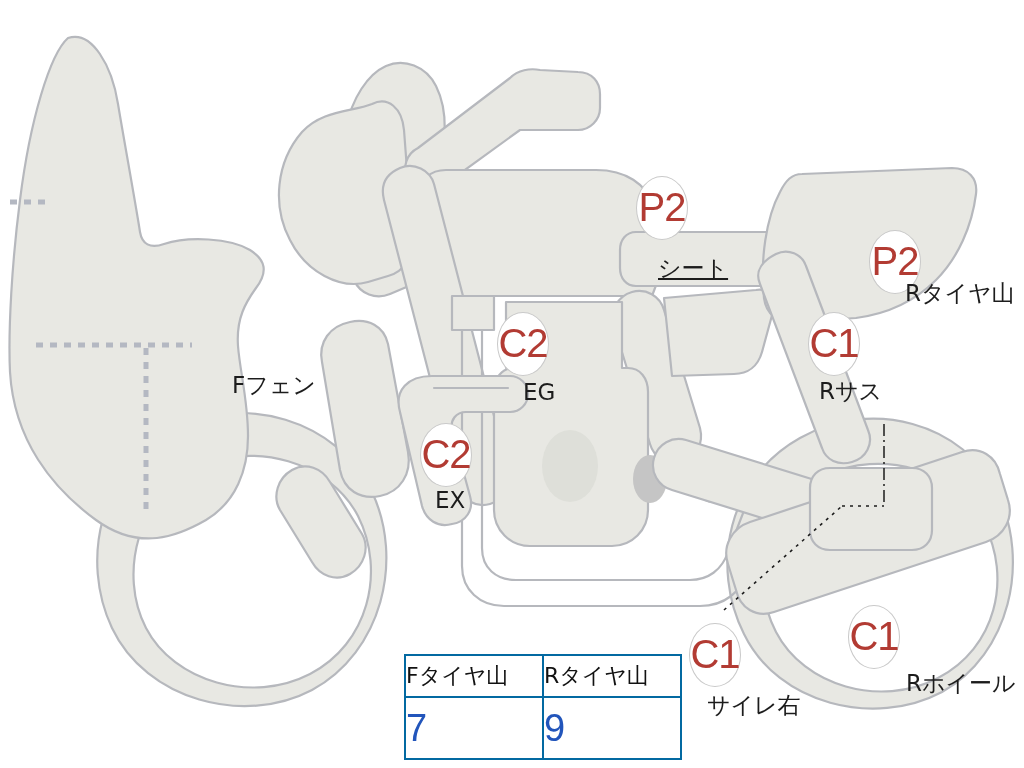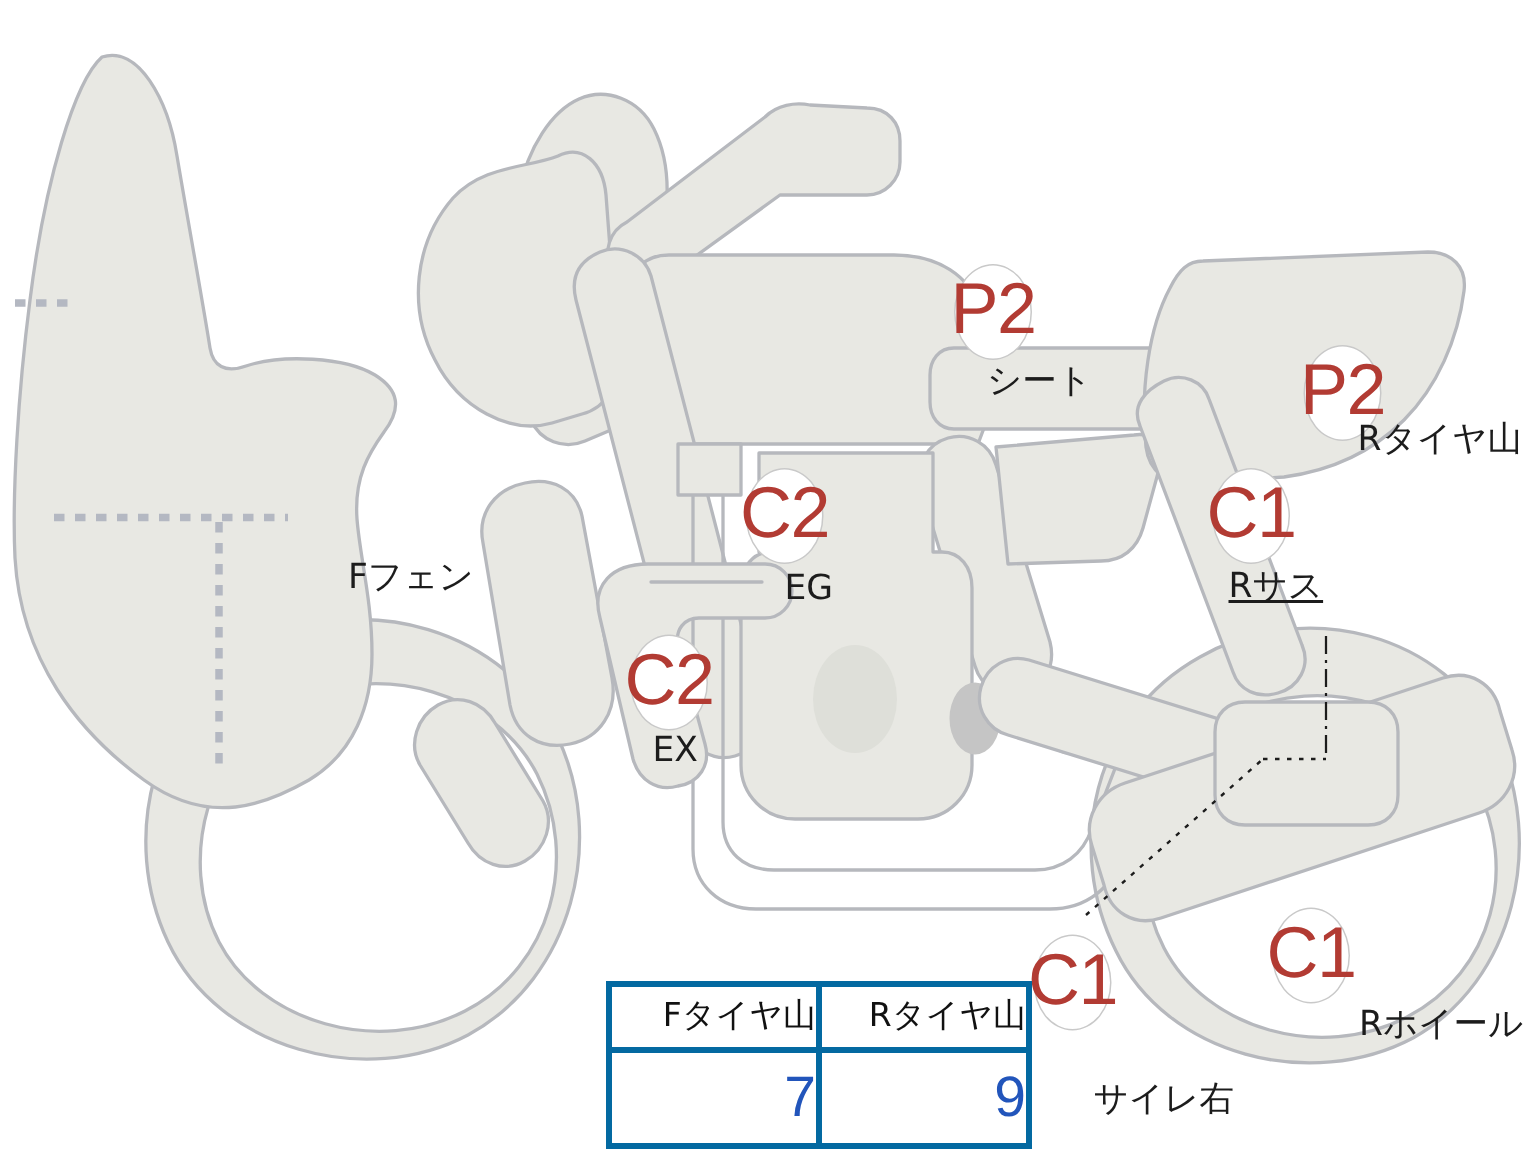--- a/index.html
+++ b/index.html
@@ -38,21 +38,21 @@
     border-radius: 50%;
     background: #ffffff;
     display: flex;
     align-items: center;
     justify-content: center;
     box-sizing: border-box;
   }
   .marker .code {
     color: #b23b33;
     font-family: "Liberation Sans", "DejaVu Sans", sans-serif;
-    font-size: 48px;
+    font-size: 40px;
     line-height: 40px;
     font-weight: 400;
     letter-spacing: -1px;
     transform: translateY(-1px);
     white-space: nowrap;
   }
   .part-label {
     position: absolute;
     color: #1c1c1c;
     font-family: "DejaVu Sans", "Liberation Sans", sans-serif;
@@ -65,22 +65,22 @@
   
   #tyre-table {
     position: absolute;
     left: 404px;
     top: 654px;
     border-collapse: collapse;
     background: #ffffff;
   }
   #tyre-table th,
   #tyre-table td {
-    border: 4px solid #0369a1;
-    text-align: right;
+    border: 2px solid #0369a1;
+    text-align: left;
     padding: 0;
   }
   #tyre-table th {
     font-family: "DejaVu Sans", "Liberation Sans", sans-serif;
     font-size: 22px;
     font-weight: 400;
     color: #111111;
     width: 136px;
     height: 40px;
     line-height: 40px;
@@ -361,46 +361,46 @@
       <path class="leaderdd" d="M884,424 L 884,506"></path>
       <path class="leader" d="M842,506 L 884,506"></path>
     </g>
   </svg>
 
   <div class="part-label" style="left:232px; top:372px;">Fフェン</div>
 
   <div class="marker" style="left:636px; top:176px;">
     <span class="code">P2</span>
   </div>
-  <div class="part-label" style="left:658px; top:241px;">シート</div>
+  <div class="part-label" style="left:658px; top:255px;text-decoration:underline;">シート</div>
 
   <div class="marker" style="left:869px; top:230px;">
     <span class="code">P2</span>
   </div>
   <div class="part-label" style="left:905px; top:280px;">Rタイヤ山</div>
 
   <div class="marker" style="left:497px; top:312px;">
     <span class="code">C2</span>
   </div>
   <div class="part-label" style="left:523px; top:379px;">EG</div>
 
   <div class="marker" style="left:420px; top:423px;">
     <span class="code">C2</span>
   </div>
   <div class="part-label" style="left:435px; top:487px;">EX</div>
 
   <div class="marker" style="left:808px; top:312px;">
     <span class="code">C1</span>
   </div>
-  <div class="part-label" style="left:819px; top:378px;text-decoration:underline;">Rサス</div>
+  <div class="part-label" style="left:819px; top:378px;">Rサス</div>
 
   <div class="marker" style="left:689px; top:623px;">
     <span class="code">C1</span>
   </div>
-  <div class="part-label" style="left:707px; top:720px;margin-left:22px;">サイレ右</div>
+  <div class="part-label" style="left:707px; top:692px;">サイレ右</div>
 
   <div class="marker" style="left:848px; top:605px;">
     <span class="code">C1</span>
   </div>
   <div class="part-label" style="left:862px; top:670px;margin-left:44px;">Rホイール</div>
 
   <table id="tyre-table">
     <thead>
       <tr>
         <th>Fタイヤ山</th>

